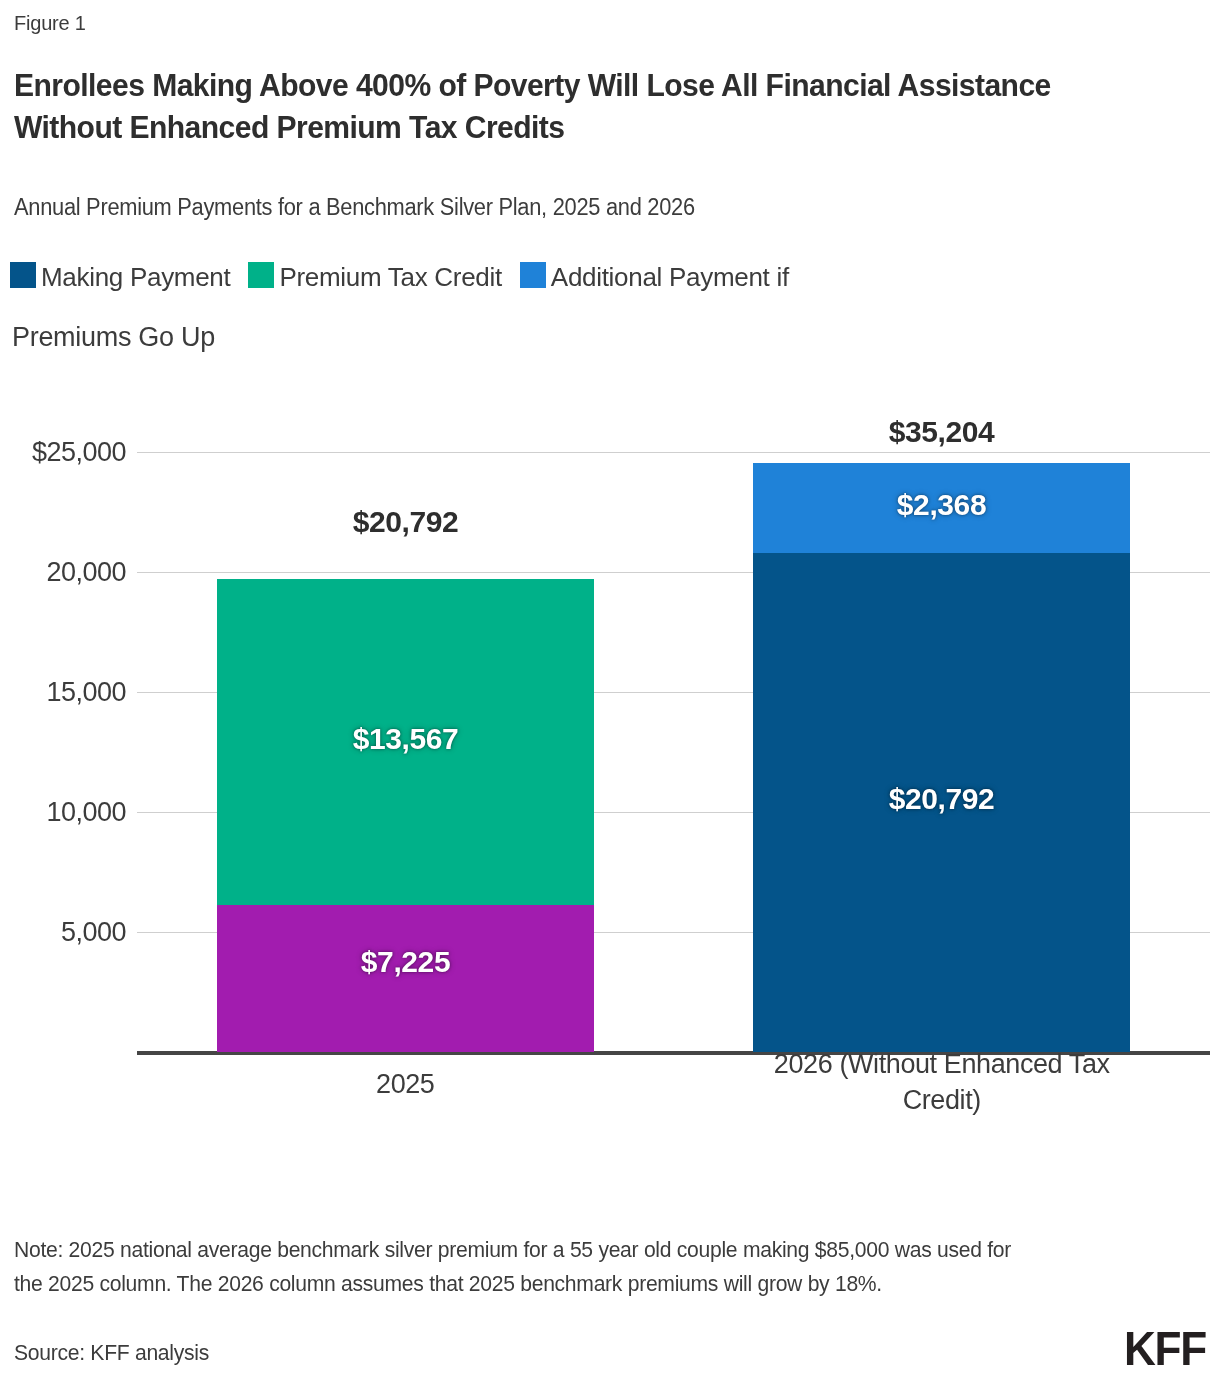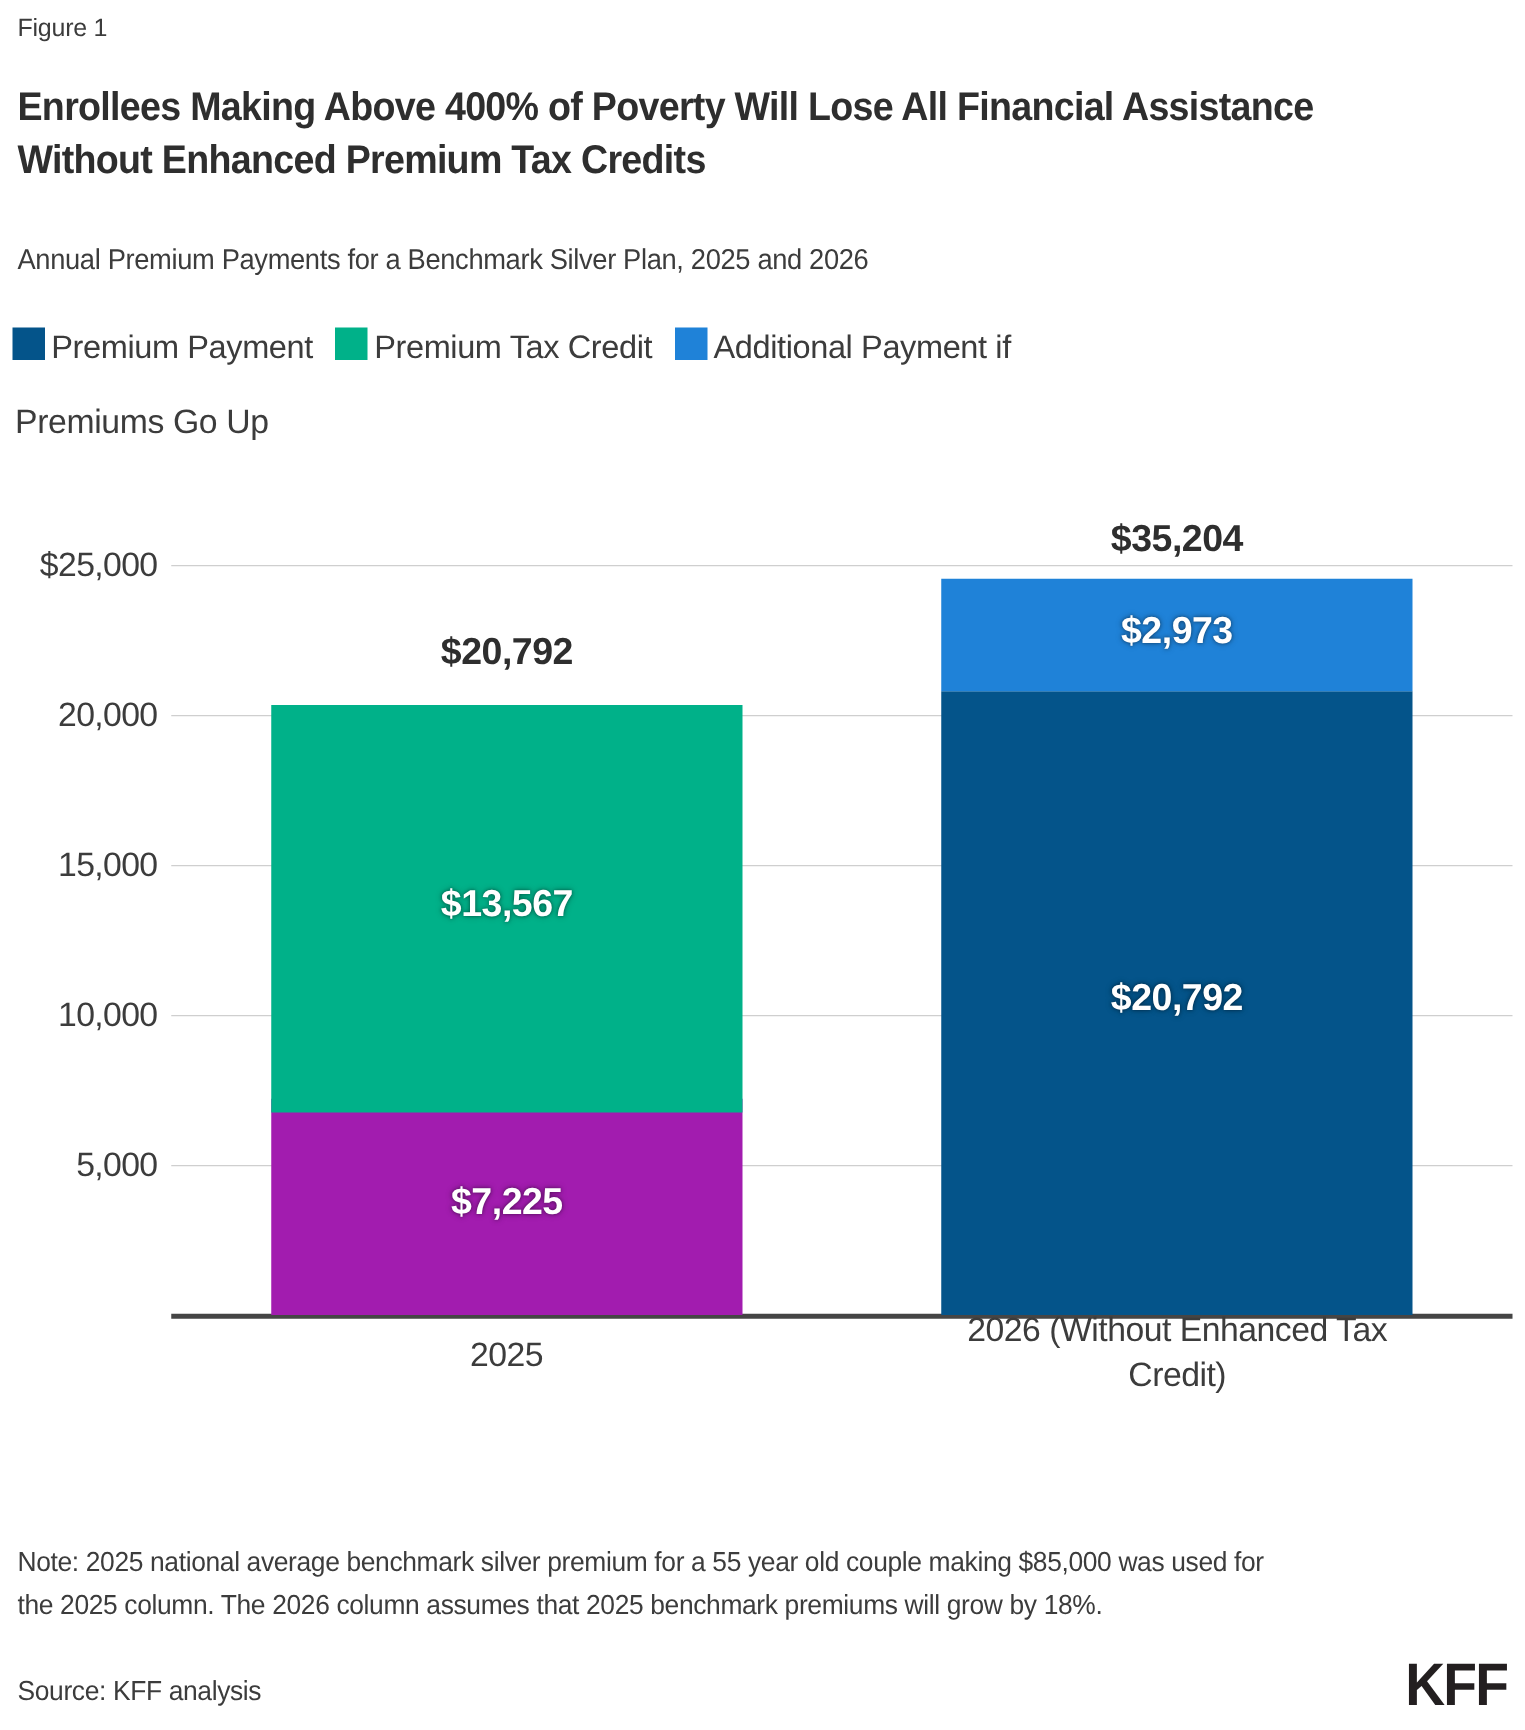--- a/index.html
+++ b/index.html
@@ -182,21 +182,21 @@
 </style>
 </head>
 <body>
 
 <div id="figure-label">Figure 1</div>
 <div id="chart-title">Enrollees Making Above 400% of Poverty Will Lose All Financial Assistance Without Enhanced Premium Tax Credits</div>
 <div id="chart-subtitle">Annual Premium Payments for a Benchmark Silver Plan, 2025 and 2026</div>
 
 <div id="legend">
   <span class="legend-item">
-    <span class="legend-swatch" style="background:#04548a"></span><span class="legend-label">Premium Payment</span>
+    <span class="legend-swatch" style="background:#04548a"></span><span class="legend-label">Making Payment</span>
   </span><span class="legend-item">
     <span class="legend-swatch" style="background:#00b189"></span><span class="legend-label">Premium Tax Credit</span>
   </span><span class="legend-item">
     <span class="legend-swatch" style="background:#1f82d8"></span><span class="legend-label">Additional Payment if</span>
   </span>
 </div>
 <div id="legend-wrap-line">Premiums Go Up</div>
 
 <div id="plot">
 
@@ -212,29 +212,29 @@
       <div class="ytick" style="top: 559px;">20,000</div>
       <div class="ytick" style="top: 679px;">15,000</div>
       <div class="ytick" style="top: 799px;">10,000</div>
       <div class="ytick" style="top: 919px;">5,000</div>
     </div>
   <div id="axis-baseline"></div>
   <div id="bars">
       <div class="bar-seg" style="left: 217px; top: 878.6px; width: 377px; height: 173.4px; background: #a21caf;">
         <div class="seg-label" style="top: 66.7px;">$7,225</div>
       </div>
-      <div class="bar-seg" style="left: 217px; top: 564px; width: 377px; height: 325.608px; background: rgb(0, 177, 137);">
+      <div class="bar-seg" style="left: 217px; top: 579px; width: 377px; height: 325.608px; background: rgb(0, 177, 137);">
         <div class="seg-label" style="top: 142.804px;">$13,567</div>
       </div>
       <div class="total-label" style="left: 217px; width: 377px; top: 504.992px;">$20,792</div>
       <div class="bar-seg" style="left: 753px; top: 552.992px; width: 377px; height: 499.008px; background: rgb(4, 84, 138);">
         <div class="seg-label" style="top: 229.504px;">$20,792</div>
       </div>
       <div class="bar-seg" style="left: 753px; top: 463.16px; width: 377px; height: 89.832px; background: rgb(31, 130, 216);">
-        <div class="seg-label" style="top: 24.916px;">$2,973</div>
+        <div class="seg-label" style="top: 24.916px;">$2,368</div>
       </div>
       <div class="total-label" style="left: 753px; width: 377px; top: 415.16px;">$35,204</div>
     </div>
   <div id="xlabels">
       <div class="xcat-label" style="left: 195.25px; width: 420px; top: 1066px;">2025</div>
       <div class="xcat-label" style="left: 731.75px; width: 420px; top: 1046px;">2026 (Without Enhanced Tax Credit)</div>
     </div>
 </div>
 
 <div id="note">Note: 2025 national average benchmark silver premium for a 55 year old couple making $85,000 was used for the 2025 column. The 2026 column assumes that 2025 benchmark premiums will grow by 18%.</div>

